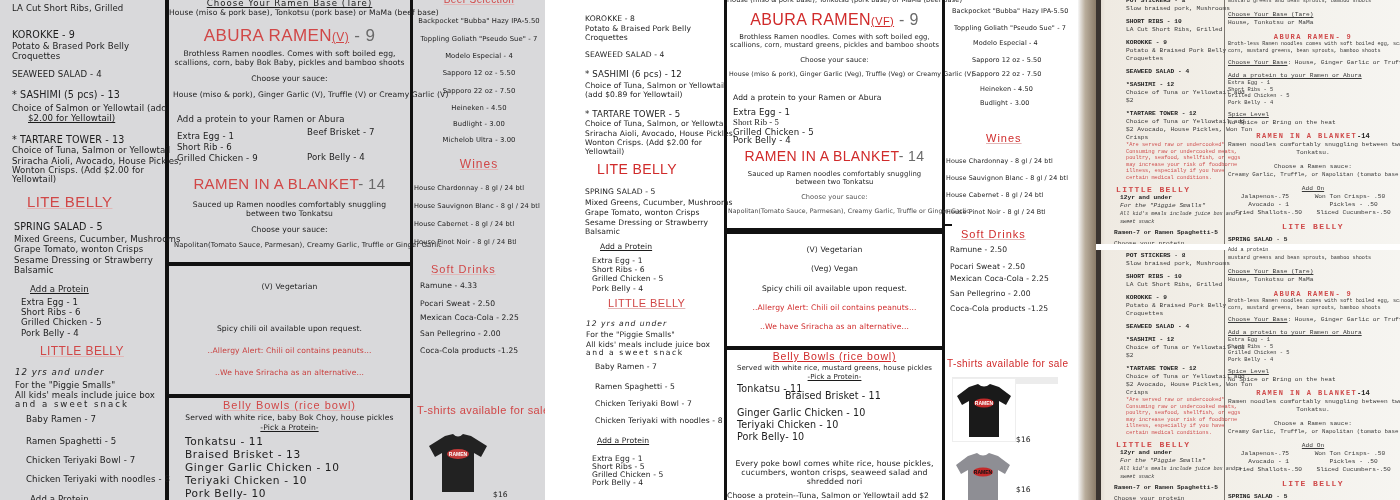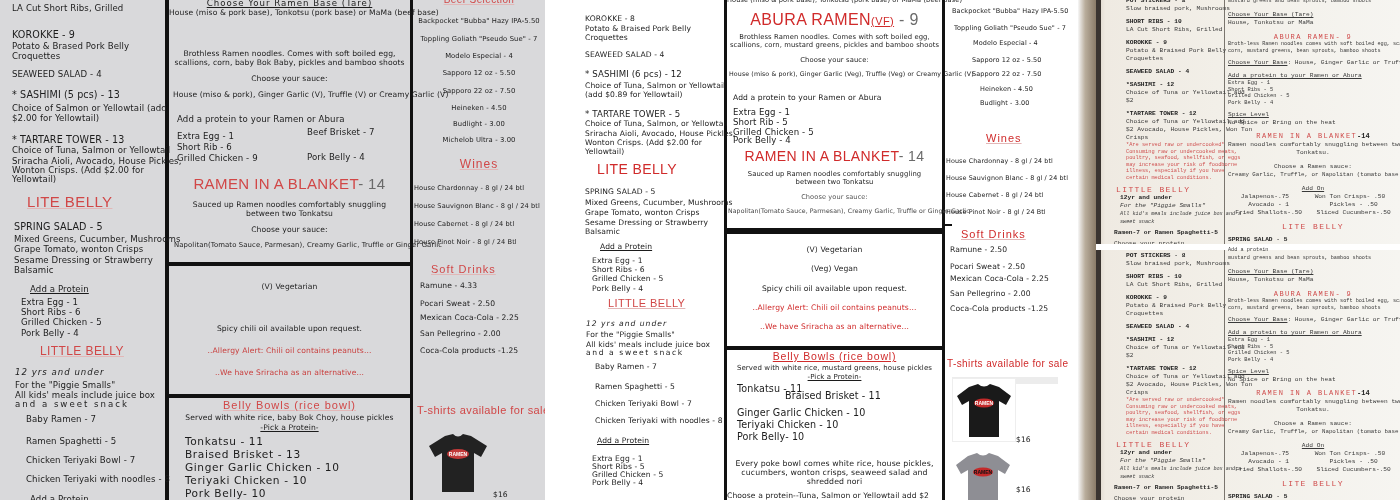--- a/index.html
+++ b/index.html
@@ -18,42 +18,42 @@
   .title .price{color:#6a6a6a;font-weight:normal;}
   .u{text-decoration:underline;}
   .it{font-style:italic;}
   .center{text-align:center;}
   .vrule{position:absolute;background:#111;}
   .hrule{position:absolute;background:#111;}
   .shirt{position:absolute;}
   .mono{font-family:"Liberation Mono",monospace;font-size:6.2px;color:#3a3a3a;line-height:8px;}
   .mono .b{font-weight:bold;color:#222;}
   .mono .r{color:#cf5050;}
-  .mono .rt{color:#cf4a4a;font-weight:normal;letter-spacing:1.4px;font-size:8px;}
+  .mono .rt{color:#cf4a4a;font-weight:bold;letter-spacing:1.4px;font-size:8px;}
   .sheet{position:absolute;background:#f1efe9;}
   .gap{position:absolute;left:0;width:304px;height:6px;background:#fff;}
 </style>
 </head>
 <body>
 
 <div class="panel p1">
 
   <div class="vrule" style="left:165px;top:0;width:4px;height:500px;"></div>
   <div class="vrule" style="left:410px;top:0;width:3px;height:500px;"></div>
   <div class="hrule" style="left:169px;top:262px;width:241px;height:4px;"></div>
   <div class="hrule" style="left:169px;top:394px;width:241px;height:4px;"></div>
 
   <div class="abs hw" style="left:12px;top:3px;">LA Cut Short Ribs, Grilled</div>
   <div class="abs hw md" style="left:12px;top:29px;">KOROKKE - 9</div>
   <div class="abs hw" style="left:12px;top:41px;">Potato &amp; Brased Pork Belly</div>
   <div class="abs hw" style="left:12px;top:51px;">Croquettes</div>
   <div class="abs hw" style="left:12px;top:69px;">SEAWEED SALAD  -  4</div>
   <div class="abs hw md" style="left:12px;top:89px;">* SASHIMI (5 pcs)  -  13</div>
   <div class="abs hw" style="left:12px;top:103px;">Choice of Salmon or Yellowtail (add</div>
-  <div class="abs hw" style="left:12px;top:113px;">$2.00 for Yellowtail)</div>
+  <div class="abs hw" style="left:28px;top:113px;text-decoration:underline;">$2.00 for Yellowtail)</div>
   <div class="abs hw md" style="left:12px;top:134px;">* TARTARE TOWER  -  13</div>
   <div class="abs hw" style="left:12px;top:145px;">Choice of Tuna, Salmon or Yellowtail</div>
   <div class="abs hw" style="left:12px;top:156px;">Sriracha Aioli, Avocado, House Pickles,</div>
   <div class="abs hw" style="left:12px;top:165px;">Wonton Crisps. (Add $2.00 for</div>
   <div class="abs hw" style="left:12px;top:174px;">Yellowtail)</div>
   <div class="abs title u" style="left:27px;top:193px;font-size:15px;text-decoration-color:#e2b7b7;">LITE BELLY</div>
   <div class="abs hw md" style="left:14px;top:221px;">SPRING SALAD  -  5</div>
   <div class="abs hw" style="left:14px;top:234px;">Mixed Greens, Cucumber, Mushrooms</div>
   <div class="abs hw" style="left:14px;top:244px;">Grape Tomato, wonton Crisps</div>
   <div class="abs hw" style="left:14px;top:255px;">Sesame Dressing or Strawberry</div>
@@ -69,20 +69,24 @@
   <div class="abs hw" style="left:15px;top:390px;">All kids' meals include juice box</div>
   <div class="abs hw" style="left:15px;top:399px;letter-spacing:2px;">and a sweet snack</div>
   <div class="abs hw" style="left:26px;top:414px;">Baby Ramen - 7</div>
   <div class="abs hw" style="left:26px;top:436px;">Ramen Spaghetti  - 5</div>
   <div class="abs hw" style="left:26px;top:455px;">Chicken Teriyaki Bowl - 7</div>
   <div class="abs hw" style="left:26px;top:474px;">Chicken Teriyaki with noodles - 8</div>
   <div class="abs hw u" style="left:30px;top:494px;">Add a Protein</div>
 
   <div class="abs hw center u" style="left:169px;width:241px;top:-2px;letter-spacing:1px;">Choose Your Ramen Base (Tare)</div>
   <div class="abs hw sm center" style="left:169px;width:241px;top:8px;">House (miso &amp; pork base), Tonkotsu (pork base) or MaMa (beef base)</div>
+  <div class="abs title center" style="left:169px;width:241px;top:26px;font-size:17px;">
+    <span>ABURA RAMEN</span><span class="u" style="font-size:12px;">(V)</span>
+    <span class="price">- 9</span>
+  </div>
   <div class="abs hw sm center" style="left:169px;width:241px;top:49px;">Brothless Ramen noodles. Comes with soft boiled egg,</div>
   <div class="abs hw sm center" style="left:169px;width:241px;top:58px;">scallions, corn, baby Bok Baby, pickles and bamboo shoots</div>
   <div class="abs hw sm center" style="left:169px;width:241px;top:74px;">Choose your sauce:</div>
   <div class="abs hw sm" style="left:173px;top:90px;">House (miso &amp; pork), Ginger Garlic (V), Truffle (V) or Creamy Garlic (V)</div>
   <div class="abs hw" style="left:177px;top:114px;">Add a protein to your Ramen or Abura</div>
   <div class="abs hw" style="left:177px;top:131px;">Extra Egg  -  1</div>
   <div class="abs hw" style="left:177px;top:142px;">Short Rib  -  6</div>
   <div class="abs hw" style="left:177px;top:153px;">Grilled Chicken  -  9</div>
   <div class="abs hw" style="left:307px;top:127px;">Beef Brisket - 7</div>
   <div class="abs hw" style="left:307px;top:152px;">Pork Belly - 4</div>
@@ -188,21 +192,21 @@
   <div class="abs title center" style="left:149px;width:215px;top:11px;font-size:16px;color:#d02b2b;">
     <span>ABURA RAMEN</span><span class="u" style="font-size:11px;">(VF)</span>
     <span class="price">- 9</span>
   </div>
   <div class="abs hw sm center" style="left:149px;width:215px;top:33px;font-size:6.8px;">Brothless Ramen noodles. Comes with soft boiled egg,</div>
   <div class="abs hw sm center" style="left:149px;width:215px;top:41px;font-size:6.8px;">scallions, corn, mustard greens, pickles and bamboo shoots</div>
   <div class="abs hw sm center" style="left:149px;width:215px;top:56px;font-size:6.8px;">Choose your sauce:</div>
   <div class="abs hw sm" style="left:151px;top:70px;font-size:6.3px;">House (miso &amp; pork), Ginger Garlic (Veg), Truffle (Veg) or Creamy Garlic (V)</div>
   <div class="abs hw sm" style="left:155px;top:93px;">Add a protein to your Ramen or Abura</div>
   <div class="abs hw" style="left:155px;top:107px;">Extra Egg - 1</div>
-  <div class="abs hw" style="left:155px;top:117px;">Short Rib  -  5</div>
+  <div class="abs hw" style="left:155px;top:117px;font-family:Liberation Serif, serif;">Short Rib  -  5</div>
   <div class="abs hw" style="left:155px;top:127px;">Grilled Chicken  -  5</div>
   <div class="abs hw" style="left:155px;top:135px;">Pork Belly - 4</div>
   <div class="abs title center" style="left:149px;width:215px;top:148px;font-size:14px;color:#d02b2b;">
     <span>RAMEN IN A BLANKET</span><span class="price">- 14</span>
   </div>
   <div class="abs hw sm center" style="left:149px;width:215px;top:170px;font-size:6.8px;">Sauced up Ramen noodles comfortably snuggling</div>
   <div class="abs hw sm center" style="left:149px;width:215px;top:178px;font-size:6.8px;">between two Tonkatsu</div>
   <div class="abs hw sm center" style="left:149px;width:215px;top:193px;font-size:6.6px;color:#555;">Choose your sauce:</div>
   <div class="abs hw sm" style="left:150px;top:207px;font-size:6.2px;color:#444;">Napolitan(Tomato Sauce, Parmesan), Creamy Garlic, Truffle or Ginger Garlic</div>
 

